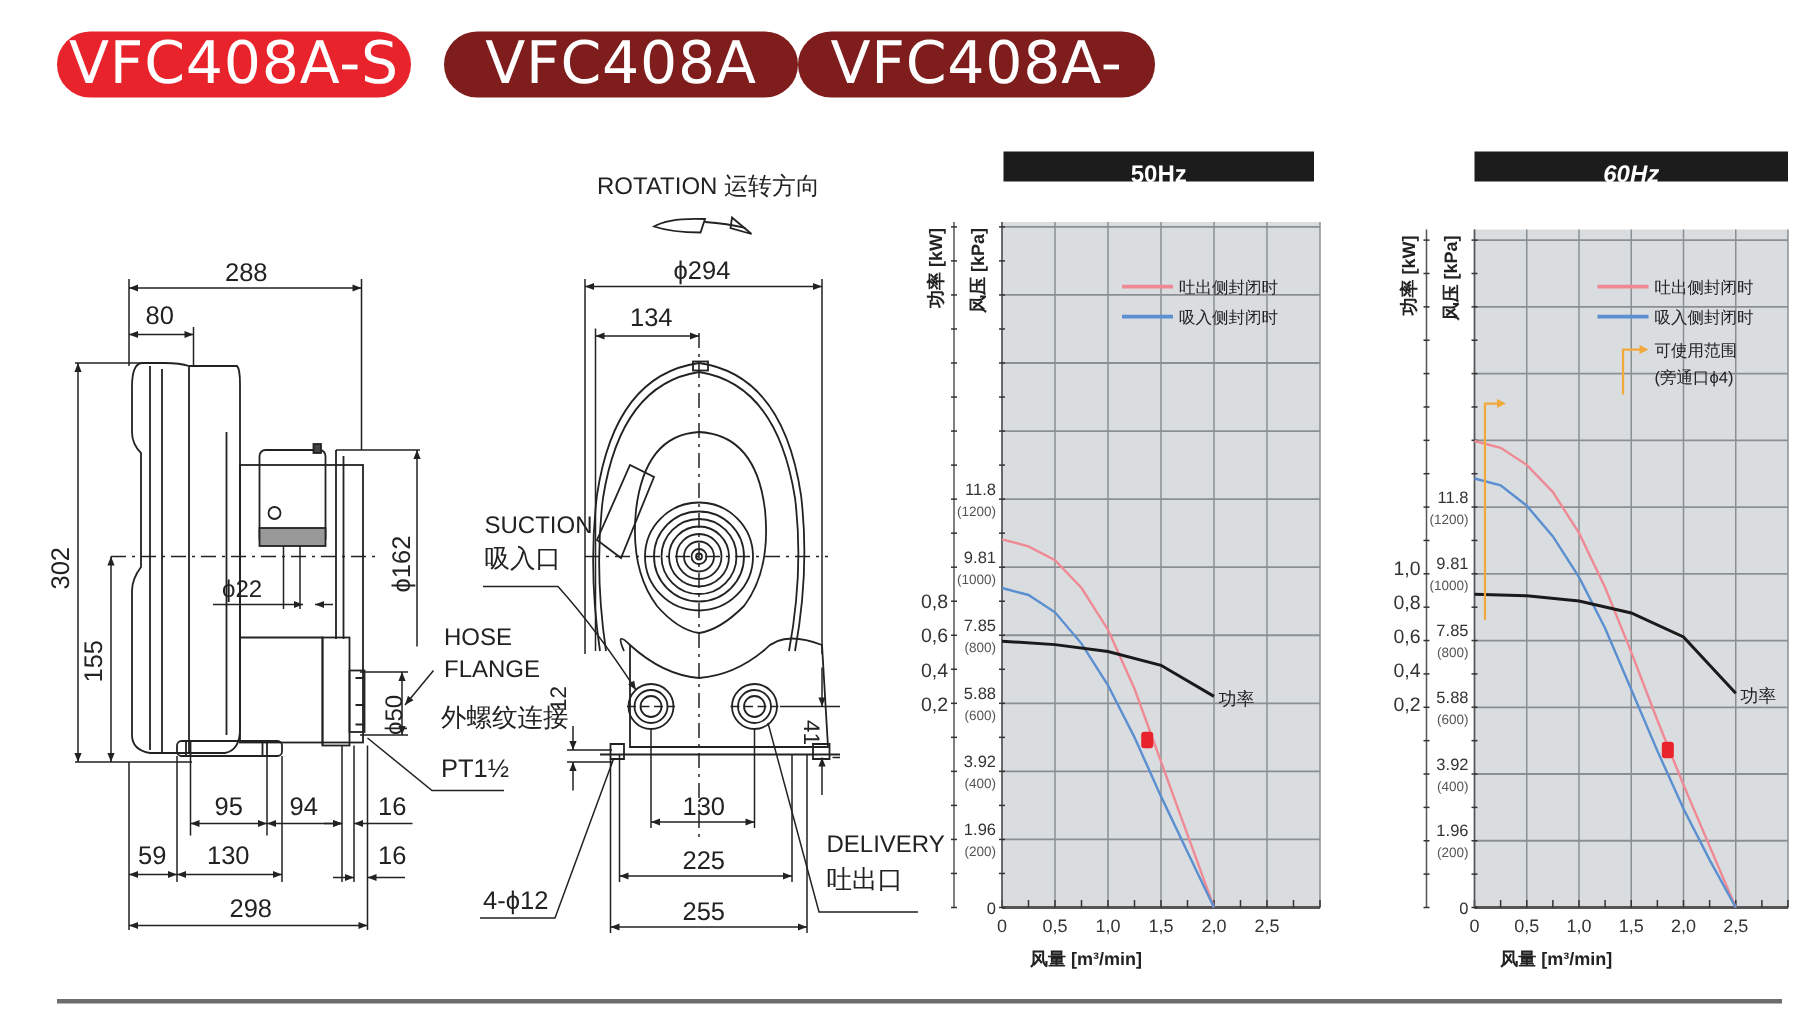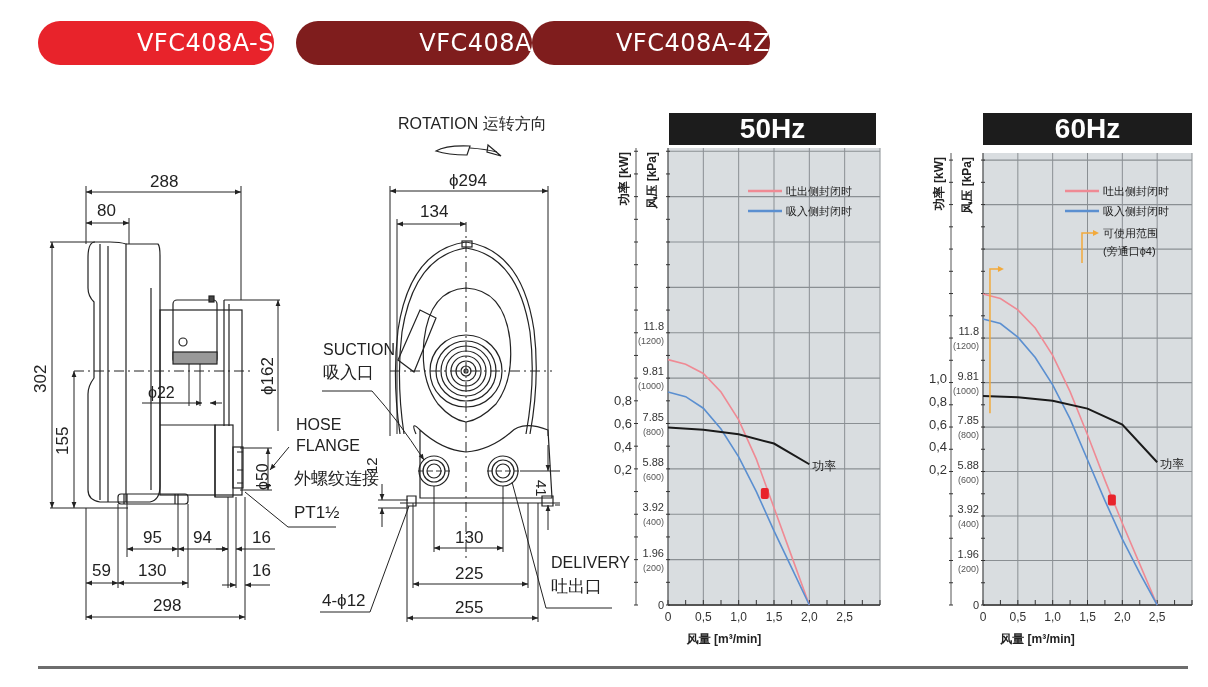--- a/index.html
+++ b/index.html
@@ -1,33 +1,33 @@
 <!DOCTYPE html>
 <html><head>
 <meta charset="utf-8">
 <style>
   html,body{margin:0;padding:0;background:#fff;}
   body{width:1208px;height:687px;position:relative;overflow:hidden;font-family:"Liberation Sans","DejaVu Sans",sans-serif;color:#222;}
-  .tab{position:absolute;top:21px;height:44px;border-radius:22px;color:#fff;font-size:24px;line-height:44px;text-align:right;letter-spacing:0.5px;font-family:"DejaVu Sans","Liberation Sans",sans-serif;}
+  .tab{position:absolute;top:21px;height:44px;border-radius:22px;color:#fff;font-size:39px;line-height:44px;text-align:center;letter-spacing:0.5px;font-family:"DejaVu Sans","Liberation Sans",sans-serif;}
   .tab.red{background:#e8232b;}
   .tab.blue{background:#7f1d1d;}
   svg text{font-family:"Liberation Sans","DejaVu Sans",sans-serif;}
-  .hbar{position:absolute;background:#1c1c1c;color:#fff;text-align:center;font-weight:bold;font-size:28px;height:32px;line-height:32px;font-family:"Liberation Sans",sans-serif;margin-top:12px;}
+  .hbar{position:absolute;background:#1c1c1c;color:#fff;text-align:center;font-weight:bold;font-size:16px;height:20px;line-height:32px;font-family:"Liberation Sans",sans-serif;}
   .rule{position:absolute;left:38px;top:666px;width:1150px;height:3px;background:#6d6d6d;}
   #canvas{position:absolute;left:0;top:0;}
 </style>
 </head>
 <body>
 
 <div class="tab red" style="left:38px;width:236px;">VFC408A-S</div>
 <div class="tab blue" style="left:296px;width:236px;">VFC408A</div>
 <div class="tab blue" style="left:532px;width:238px;">VFC408A-4Z</div>
 
 <div class="hbar" style="left:669px;top:101px;width:207px;">50Hz</div>
-<div class="hbar" style="left:983px;top:101px;width:209px;">60Hz</div>
+<div class="hbar" style="left:983px;top:101px;width:209px;font-style:italic;">60Hz</div>
 
 <svg id="canvas" width="1208" height="687" viewBox="0 0 1208 687" xmlns="http://www.w3.org/2000/svg">
   <defs>
     <marker id="ar" viewBox="0 0 10 10" refX="10" refY="5" markerWidth="8" markerHeight="6" orient="auto-start-reverse">
       <path d="M0,1 L10,5 L0,9 z" fill="#222"></path>
     </marker>
   </defs>
 
   <g stroke="#222" fill="none" stroke-width="1.2">
 

